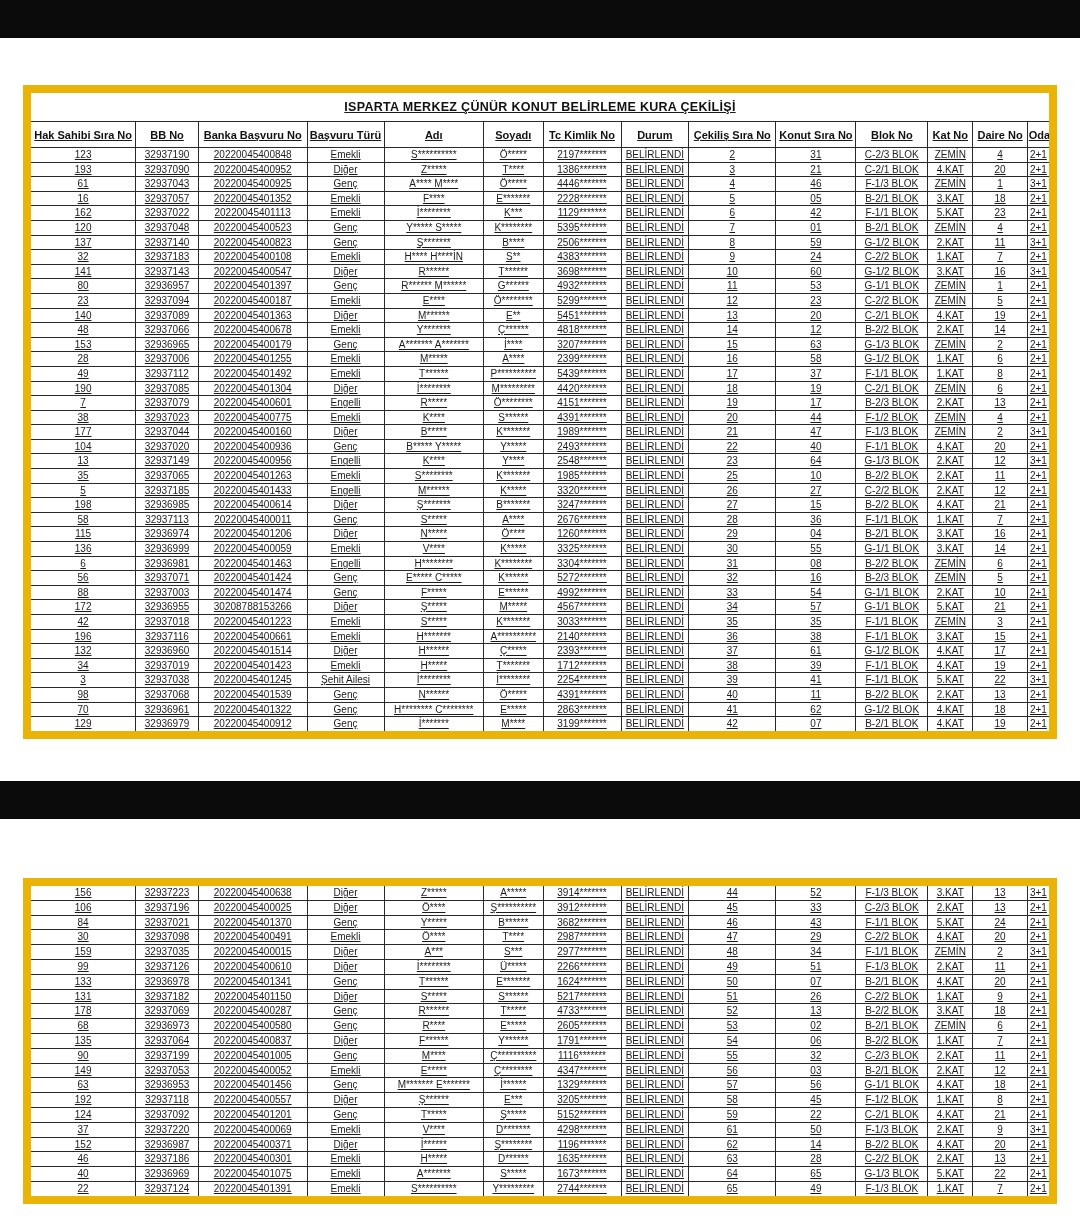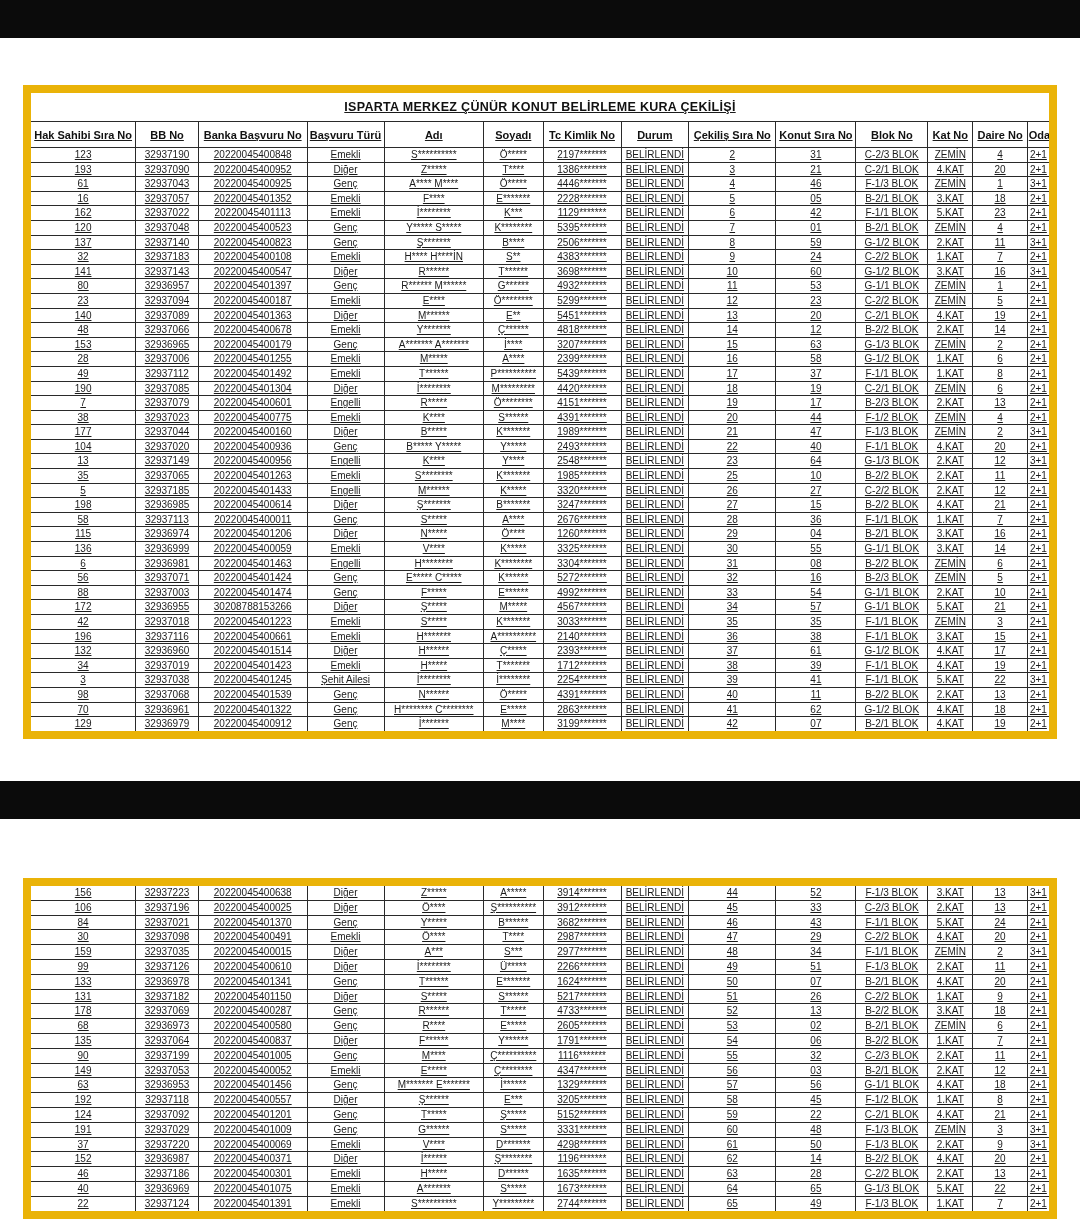--- a/index.html
+++ b/index.html
@@ -986,36 +986,20 @@
           <td>5152*******</td>
           <td>BELİRLENDİ</td>
           <td>59</td>
           <td>22</td>
           <td>C-2/1 BLOK</td>
           <td>4.KAT</td>
           <td>21</td>
           <td>2+1</td>
         </tr>
         <tr>
-          <td>191</td>
-          <td>32937029</td>
-          <td>20220045401009</td>
-          <td>Genç</td>
-          <td>G******</td>
-          <td>S*****</td>
-          <td>3331*******</td>
-          <td>BELİRLENDİ</td>
-          <td>60</td>
-          <td>48</td>
-          <td>F-1/3 BLOK</td>
-          <td>ZEMİN</td>
-          <td>3</td>
-          <td>3+1</td>
-        </tr>
-        <tr>
           <td>37</td>
           <td>32937220</td>
           <td>20220045400069</td>
           <td>Emekli</td>
           <td>V****</td>
           <td>D*******</td>
           <td>4298*******</td>
           <td>BELİRLENDİ</td>
           <td>61</td>
           <td>50</td>

